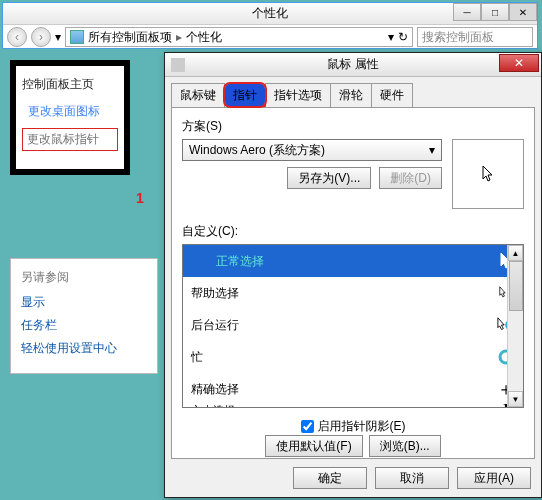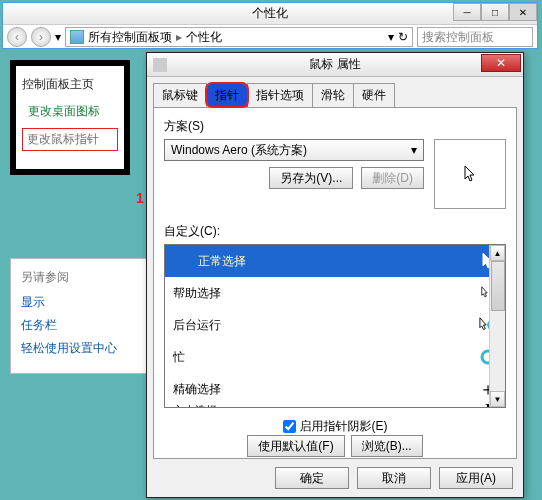--- a/index.html
+++ b/index.html
@@ -15,31 +15,31 @@
 .win-back-toolbar { height: 24px; display: flex; align-items: center; padding: 0 4px; gap: 4px; }
 .nav-circle { width: 20px; height: 20px; border-radius: 50%; background: radial-gradient(#fefefe,#cfcfcf); border: 1px solid #aaa; display: flex; align-items: center; justify-content: center; color: #888; }
 .addr { flex: 1; border: 1px solid #aaa; height: 20px; display: flex; align-items: center; padding: 0 4px; gap: 4px; background: #fff; }
 .addr .folder-icon { width: 14px; height: 14px; background: linear-gradient(#8fc7ef,#5aa6d8); border: 1px solid #4a8; }
 .addr .sep { color: #666; }
 .search { width: 116px; border: 1px solid #aaa; height: 20px; display: flex; align-items: center; padding: 0 4px; color: #888; background: #fff; }
 
 
 .left-panel { position: absolute; left: 10px; top: 60px; width: 120px; background: #fff; border: 6px solid #000000; padding: 10px 6px; }
 .left-title { color: #222; margin-bottom: 10px; }
-.left-link { color: #15803d; margin: 8px 0 8px 6px; cursor: pointer; }
+.left-link { color: #3b82f6; margin: 8px 0 8px 6px; cursor: pointer; }
 .left-link.boxed { border: 1px solid #d22; padding: 2px 4px; margin-left: 0; color: #737373; }
 .annot-1 { color: #d22; font-weight: bold; position: absolute; left: 136px; top: 190px; font-size: 14px; }
 
 
 .see-also { position: absolute; left: 10px; top: 258px; width: 148px; background: #fff; border: 1px solid #bbb; padding: 10px; }
 .see-head { color: #777; margin-bottom: 8px; }
 .see-link { color: #0b57a7; margin: 6px 0; cursor: pointer; }
 
 
-.dlg { position: absolute; left: 146px; top: 52px; width: 378px; height: 446px; background: #f0f0f0; border: 1px solid #222; box-shadow: 2px 2px 8px rgba(0,0,0,.3); }
+.dlg { position: absolute; left: 164px; top: 52px; width: 378px; height: 446px; background: #f0f0f0; border: 1px solid #222; box-shadow: 2px 2px 8px rgba(0,0,0,.3); }
 .dlg-titlebar { height: 24px; background: linear-gradient(#fefefe,#e2e2e2); display: flex; align-items: center; justify-content: center; position: relative; border-bottom: 1px solid #bbb; }
 .dlg-titlebar .ic { position: absolute; left: 6px; width: 14px; height: 14px; background: #ccc; }
 .dlg-close { position: absolute; right: 2px; top: 1px; width: 40px; height: 18px; background: linear-gradient(#e57373,#c62828); color: #fff; display: flex; align-items: center; justify-content: center; border: 1px solid #8b1a1a; }
 
 .tabs { display: flex; margin: 6px 6px 0 6px; position: relative; }
 .tab { padding: 3px 8px; border: 1px solid #999; border-bottom: none; background: #f0f0f0; margin-right: -1px; position: relative; }
 .tab.active { background: #1d4ed8; z-index: 2; border-radius: 6px; }
 .tab.boxed { outline: 2px solid #d22; outline-offset: -1px; }
 .annot-2 { position: absolute; left: 88px; top: -2px; color: #d22; font-weight: bold; font-size: 14px; transform: translateY(18px); }
 
@@ -49,21 +49,21 @@
 .scheme-row { display: flex; gap: 10px; }
 .scheme-select { flex: 1; height: 22px; border: 1px solid #777; background: linear-gradient(#fff,#eaeaea); display: flex; align-items: center; padding: 0 6px; justify-content: space-between; cursor: default; }
 .preview-box { width: 72px; height: 70px; border: 1px solid #999; background: #fff; display: flex; align-items: center; justify-content: center; }
 .btn { height: 22px; padding: 8px 10px; border: 1px solid #888; background: linear-gradient(#fdfdfd,#dedede); cursor: default; display: inline-flex; align-items: center; }
 .btn.disabled { color: #999; }
 .btns-row { display: flex; gap: 8px; justify-content: flex-end; margin-top: 6px; }
 
 .custom-label { margin-top: 14px; margin-bottom: 4px; }
 .listbox { border: 1px solid #777; height: 164px; overflow: hidden; position: relative; background: #fff; }
 .li { display: flex; align-items: center; justify-content: space-between; padding: 6px 8px; height: 32px; border-bottom: 0; }
-.li.selected { background: #1e66d0; color: #fef9c3; padding-left: 33px; }
+.li.selected { background: #1e66d0; color: #5eead4; padding-left: 33px; }
 .li .cursor-prev { width: 18px; height: 18px; display: flex; align-items: center; justify-content: center; color: #000; }
 .li.selected .cursor-prev { color: #fff; }
 .scroll { position: absolute; right: 0; top: 0; width: 16px; height: 100%; background: #eee; border-left: 1px solid #ccc; }
 .scroll .arrow { height: 16px; background: linear-gradient(#fdfdfd,#ddd); border: 1px solid #bbb; display: flex; align-items: center; justify-content: center; font-size: 8px; }
 .scroll .thumb { position: absolute; top: 16px; left: 1px; width: 14px; height: 50px; background: linear-gradient(#e8e8e8,#cfcfcf); border: 1px solid #aaa; }
 
 .chk-row { display: flex; align-items: center; justify-content: space-between; margin-top: 10px; flex-direction: column; }
 .chk { display: flex; align-items: center; gap: 4px; }
 .chk input { width: 13px; height: 13px; }
 

